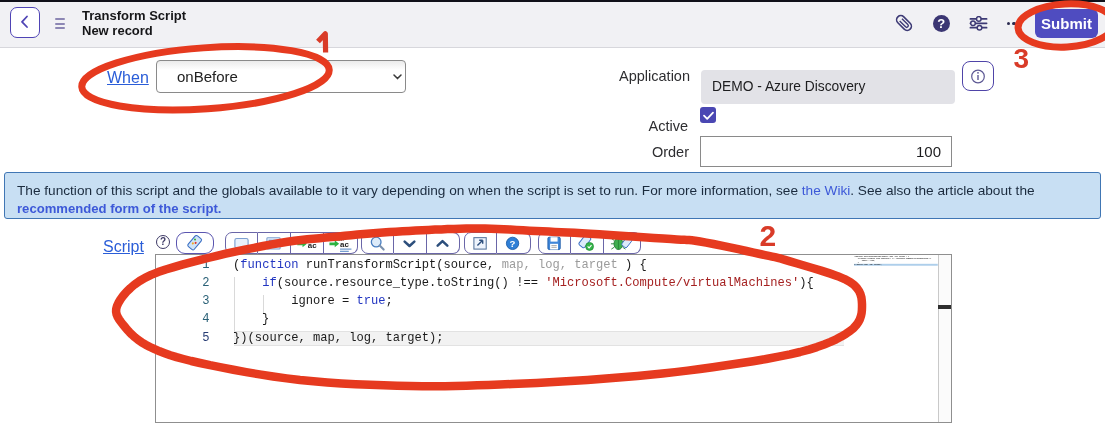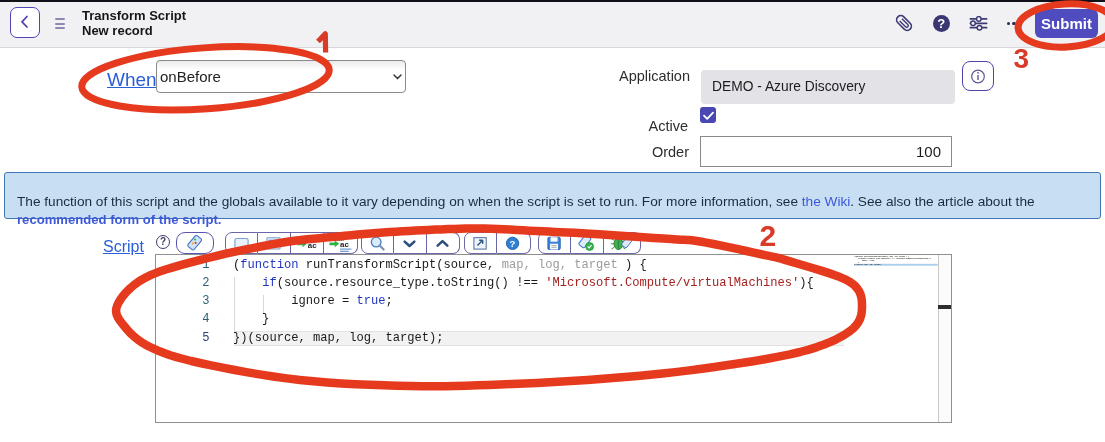--- a/index.html
+++ b/index.html
@@ -13,36 +13,36 @@
   #header { left:0; top:2px; width:1105px; height:46px; background:#f1f1f4; border-bottom:1px solid #d7d7dc; }
   #backbtn { left:10px; top:7px; width:30px; height:31px; background:#fff; border:1.5px solid #4f44b5; border-radius:7px; }
   #hamb div { width:10px; height:2px; background:#8d87b4; border-radius:1px; margin-bottom:2.5px; }
   #title1 { left:82px; top:8px; font-size:13px; font-weight:bold; color:#161618; }
   #title2 { left:82px; top:23px; font-size:13px; font-weight:bold; color:#161618; }
   #submit { left:1035px; top:9px; width:63px; height:29px; background:#4f4cc0; border-radius:6px;
             color:#fff; font-size:15px; font-weight:bold; text-align:center; line-height:29px; }
 
   
   .fldlabel { font-size:14.5px; color:#2e2e31; }
-  #when { left:107px; top:69px; font-size:19px; color:#2a5dd8; text-decoration:underline; }
+  #when { left:107px; top:69px; font-size:16px; color:#2a5dd8; text-decoration:underline; }
   #sel { left:156px; top:60px; width:250px; height:33px; border:1px solid #8a8a8a; border-radius:4px; background:linear-gradient(180deg,#ebebeb 0px,#ffffff 9px);
-         font-size:15px; color:#222; line-height:31px; padding-left:3px; }
+         font-size:15px; color:#222; line-height:31px; padding-left:20px; }
   #applab { left:560px; top:68px; width:130px; text-align:right; }
   #appfld { left:701px; top:70px; width:254px; height:34px; background:#e2e2e7; border-radius:4px;
             font-size:13.8px; color:#1d1d1f; line-height:34px; padding-left:11px; }
   #infobtn { left:962px; top:60.5px; width:32px; height:30px; background:#fff; border:1.2px solid #4f44a8; border-radius:8px; }
   #actlab { left:558px; top:106px; width:130px; text-align:right;margin-top:12px; }
   #chk { left:700px; top:106.5px; width:16.3px; height:16.3px; background:#4a47b3; border-radius:3px; }
   #ordlab { left:559px; top:144px; width:130px; text-align:right; }
   #ordfld { left:700px; top:136px; width:252px; height:31px; border:1px solid #8a8a8a; border-radius:0; background:#fff;
             font-size:15px; color:#1d1d1f; line-height:29px; text-align:right; padding-right:10px; }
 
   
   #banner { left:4px; top:172px; width:1097px; height:47px; background:#c8dff3; border:1px solid #4076b4; border-radius:3px;
-            font-size:13.65px; color:#1b2b3e; padding:20px 0 0 12px; line-height:18px; }
+            font-size:13.65px; color:#1b2b3e; padding:9px 0 0 12px; line-height:18px; }
   #banner a { color:#3d59d8; text-decoration:none; }
   #banner .b2 { font-weight:bold; font-size:13.1px; }
 
   
   #scriptlab { left:103px; top:238px; font-size:16px; color:#2a5dd8; text-decoration:underline; }
   .tbtn { position:absolute; top:231.5px; height:22px; background:#fff; border:1px solid #6a66a8; }
   .tbtn svg { transform:scale(0.88); transform-origin:50% 45%; display:block; }
   .grp-l { border-radius:7px 0 0 7px; }
   .grp-r { border-radius:0 7px 7px 0; }
   .grp-s { border-radius:9px; }

